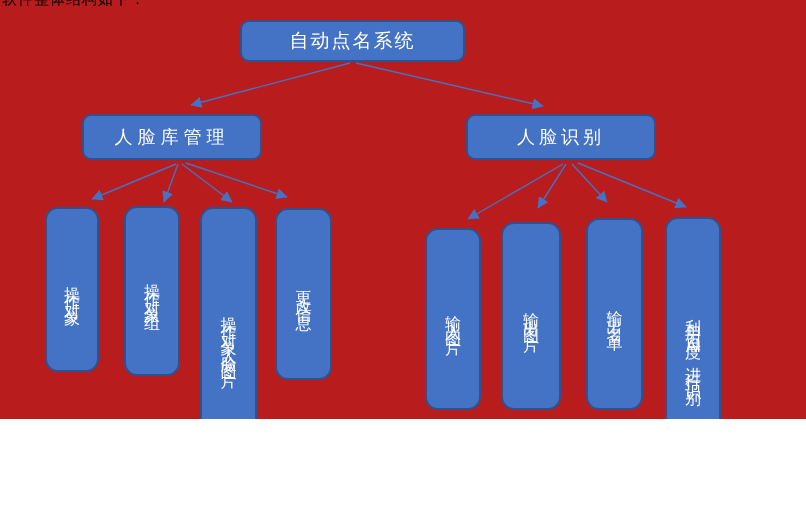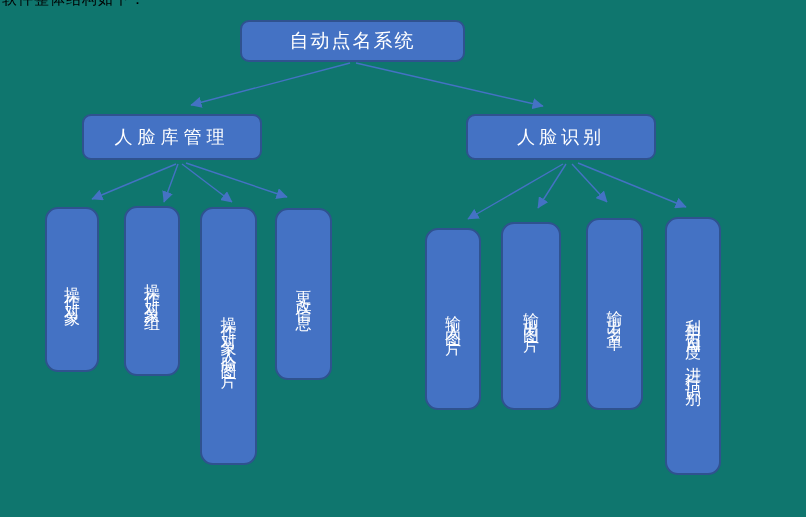--- a/index.html
+++ b/index.html
@@ -1,19 +1,19 @@
 <!DOCTYPE html>
 <html><head>
 <meta charset="utf-8">
 <style>
   html,body { margin:0; padding:0; background:#ffffff; }
   .canvas {
     position:relative;
-    width:806px; height:517px;
-    background:#0f766e;
+    width:806px; height:419px;
+    background:#b91c1c;
     overflow:hidden;
     font-family:"Liberation Sans", sans-serif;
   }
   .clipped-heading {
     position:absolute; left:2px; top:-10px;
     font-family:"Liberation Serif", serif;
     font-size:15px; color:#000; letter-spacing:1px;
     white-space:nowrap;
   }
   svg.arrows {

